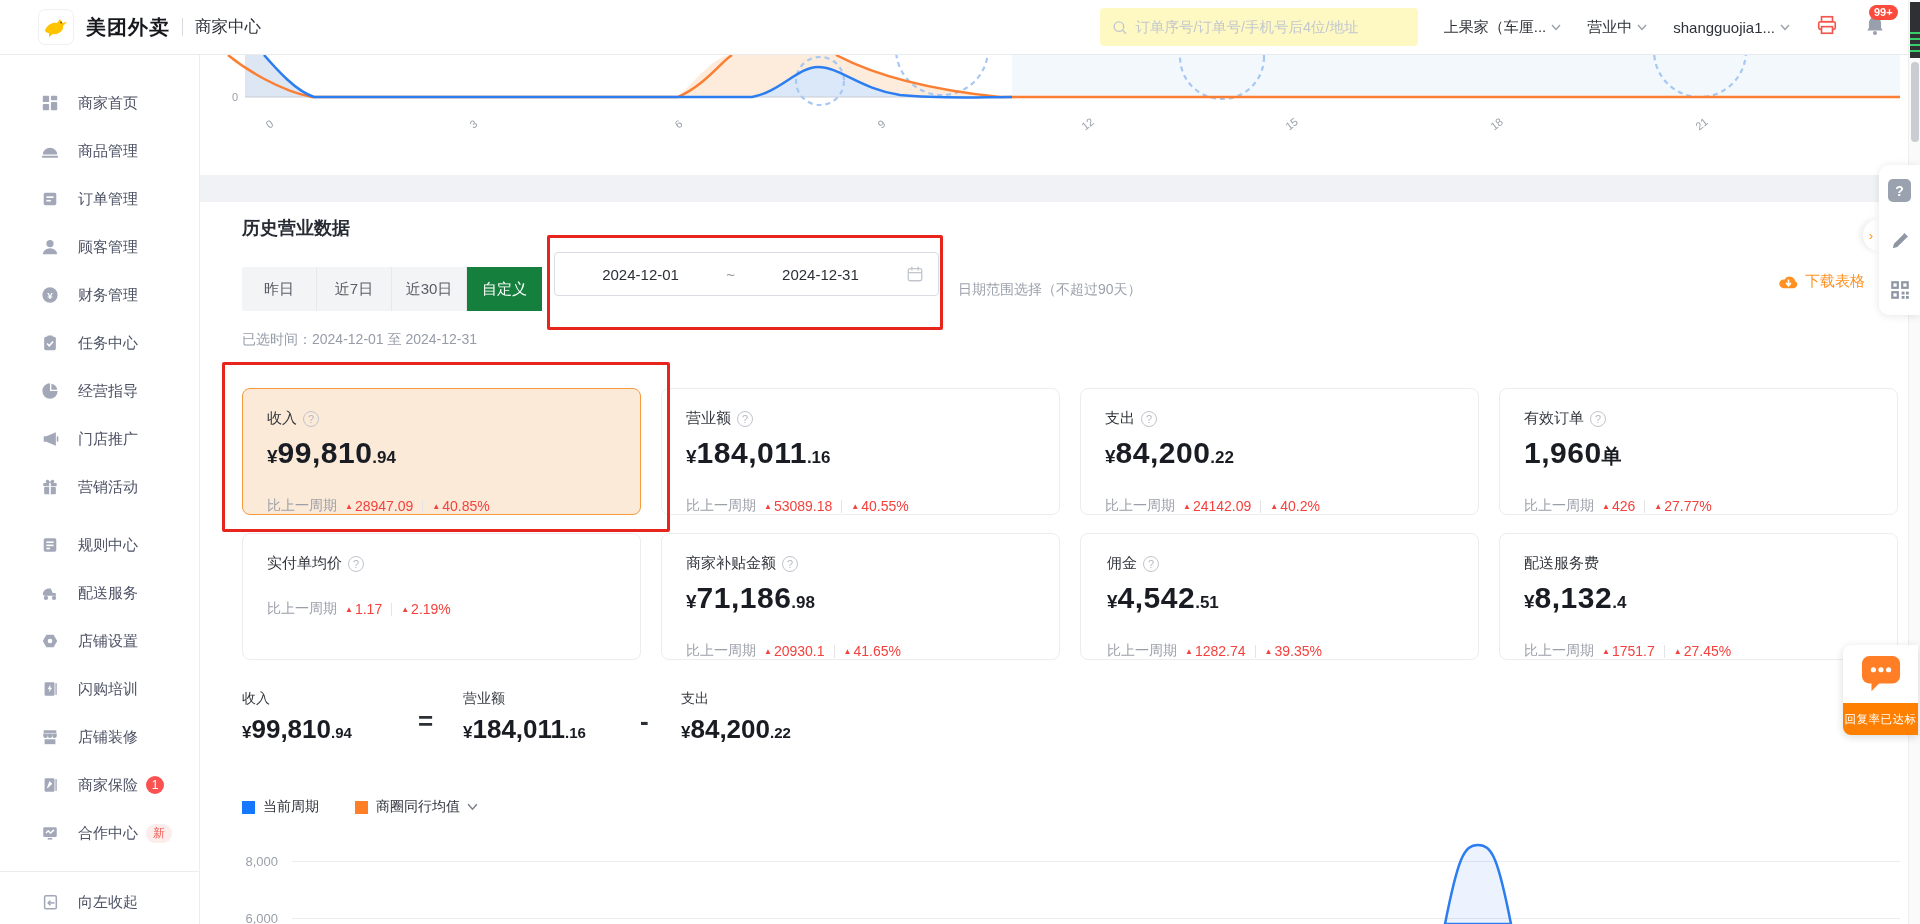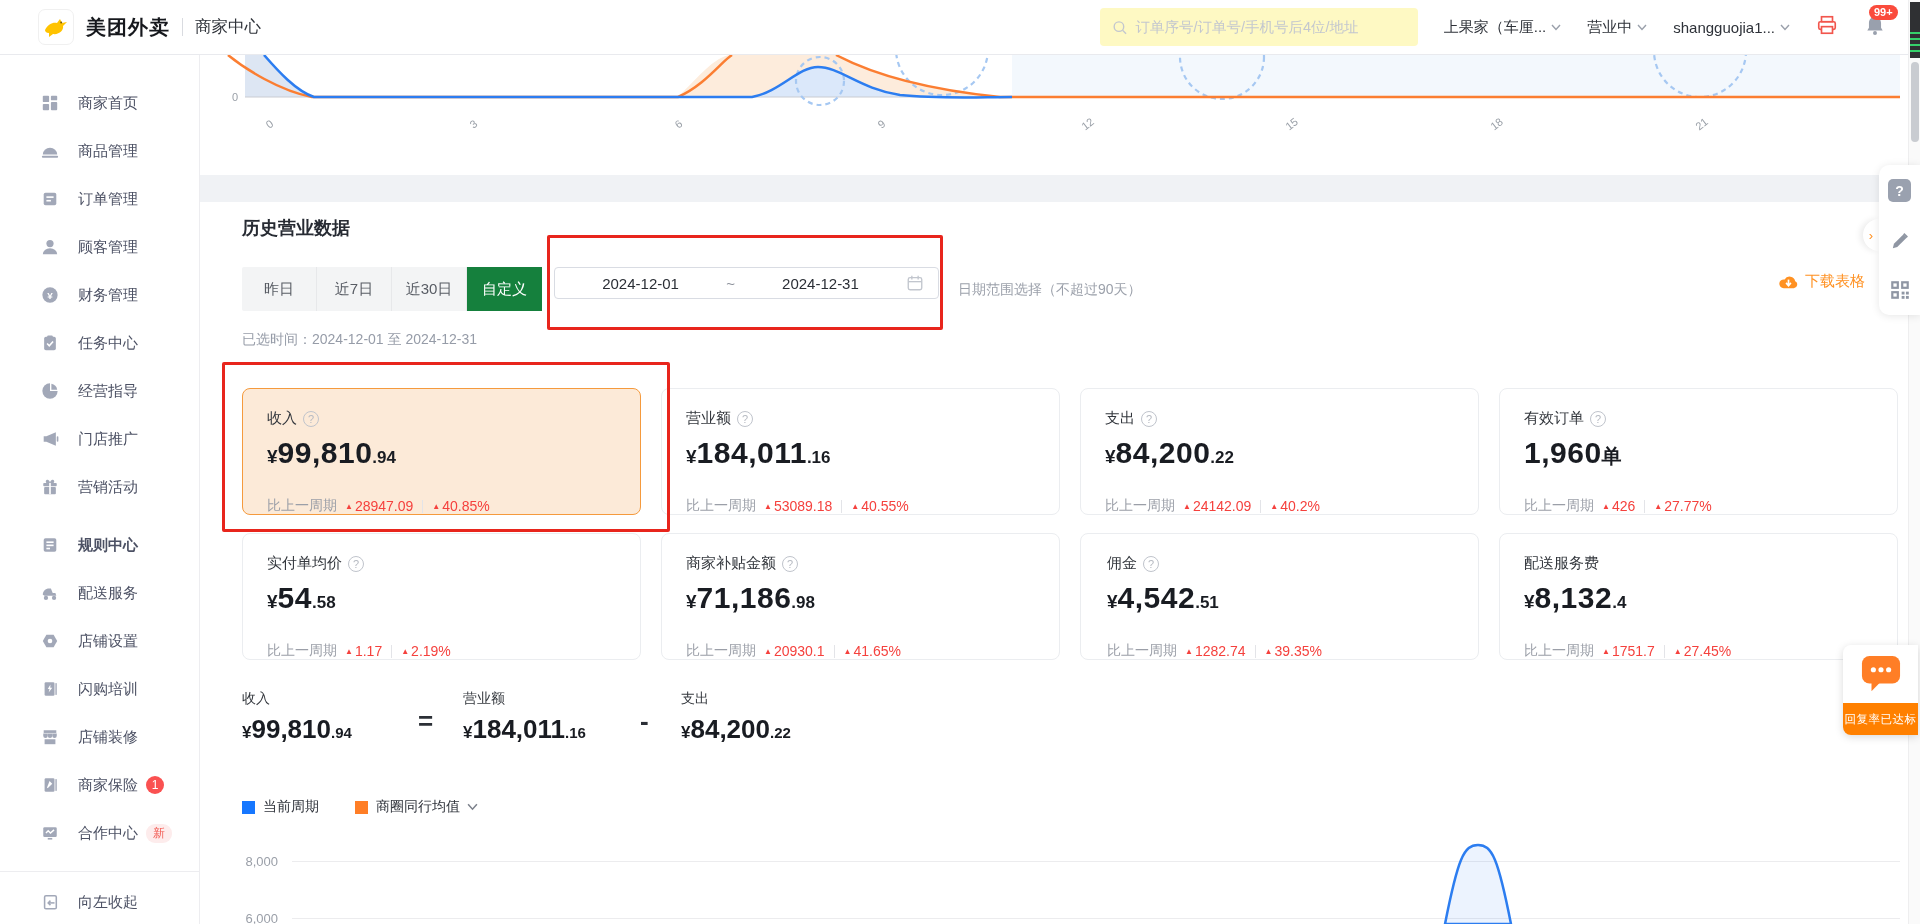--- a/index.html
+++ b/index.html
@@ -42,21 +42,21 @@
   
   .gray-band { position:absolute; left:200px; top:175px; width:1708px; height:27px; background:#f0f2f5; }
   .sec-title { position:absolute; left:242px; top:216px; font-size:18px; font-weight:bold; color:#272b33; }
 
   .tabs { position:absolute; left:242px; top:267px; display:flex; height:44px; background:#f3f4f5; border-radius:2px; }
   .tab { width:75px; height:44px; line-height:44px; text-align:center; font-size:15px; color:#585c64;
     border-right:1px solid #e7e8ea; cursor:pointer; }
   .tab:last-child { border-right:none; }
   .tab.active { background:#15803d; color:#fff; border-right:none; }
 
-  .date-input { position:absolute; left:554px; top:267px; width:385px; height:32px; background:#fff;
+  .date-input { position:absolute; left:554px; top:252px; width:385px; height:44px; background:#fff;
     border:1px solid #d9dce3; border-radius:4px; display:flex; align-items:center; font-size:15px;
     color:#2b2f36; cursor:pointer; }
   .date-val { flex:1; text-align:center; }
   .date-sep { color:#8a8f99; }
   .date-cal { margin-right:14px; display:flex; }
 
   .range-hint { position:absolute; left:958px; top:281px; font-size:14px; color:#9ca1ab; }
   .download { position:absolute; left:1778px; top:272px; display:flex; align-items:center; cursor:pointer; }
   .download span { color:#ff9122; font-size:15px; margin-left:6px; }
   .selected-time { position:absolute; left:242px; top:331px; font-size:14px; color:#969ca8; }
@@ -261,21 +261,21 @@
         <svg width="18" height="18" viewBox="0 0 20 20">
           <rect x="2.5" y="5.5" width="15" height="3.6" rx="1" fill="#a2a8b8"></rect>
           <rect x="3.5" y="10" width="13" height="8" rx="1" fill="#a2a8b8"></rect>
           <rect x="9.1" y="5.5" width="1.8" height="12.5" fill="#fff"></rect>
           <path d="M6,5.5 C4.5,4 5.5,1.5 7.5,2 C9,2.4 10,4 10,5.5 Z" fill="#a2a8b8"></path>
           <path d="M14,5.5 C15.5,4 14.5,1.5 12.5,2 C11,2.4 10,4 10,5.5 Z" fill="#a2a8b8"></path>
         </svg>
       </span>
     <span class="sb-lbl">营销活动</span>
   </div>
-  <div class="sb-item" style="margin-top:10px;font-weight:bold;">
+  <div class="sb-item" style="margin-top:10px;">
     <span class="sb-ico">
         <svg width="18" height="18" viewBox="0 0 20 20">
           <rect x="3" y="2.5" width="14" height="15" rx="2" fill="#a2a8b8"></rect>
           <rect x="6" y="6" width="8" height="1.8" fill="#fff"></rect>
           <rect x="6" y="9.5" width="8" height="1.8" fill="#fff"></rect>
           <rect x="6" y="13" width="4" height="1.8" fill="#fff"></rect>
         </svg>
       </span>
     <span class="sb-lbl">规则中心</span>
   </div>
@@ -475,21 +475,20 @@
       <span class="vsep"></span>
       <span class="up">▲</span>
       <span class="delta">27.77%</span>
     </div>
 </div>
 <div class="card" style="left:242px; top:533px;">
   <div class="card-top">
       <span class="card-label">实付单均价</span>
       <span class="help">?</span>
     </div>
-  <div class="card-val"><span class="cur">¥</span><span class="int">54</span><span class="dec">.58</span></div>
   <div class="card-cmp">
       <span class="cmp-label">比上一周期</span>
       <span class="up">▲</span>
       <span class="delta">1.17</span>
       <span class="vsep"></span>
       <span class="up">▲</span>
       <span class="delta">2.19%</span>
     </div>
 </div>
 <div class="card" style="left:661px; top:533px;">

